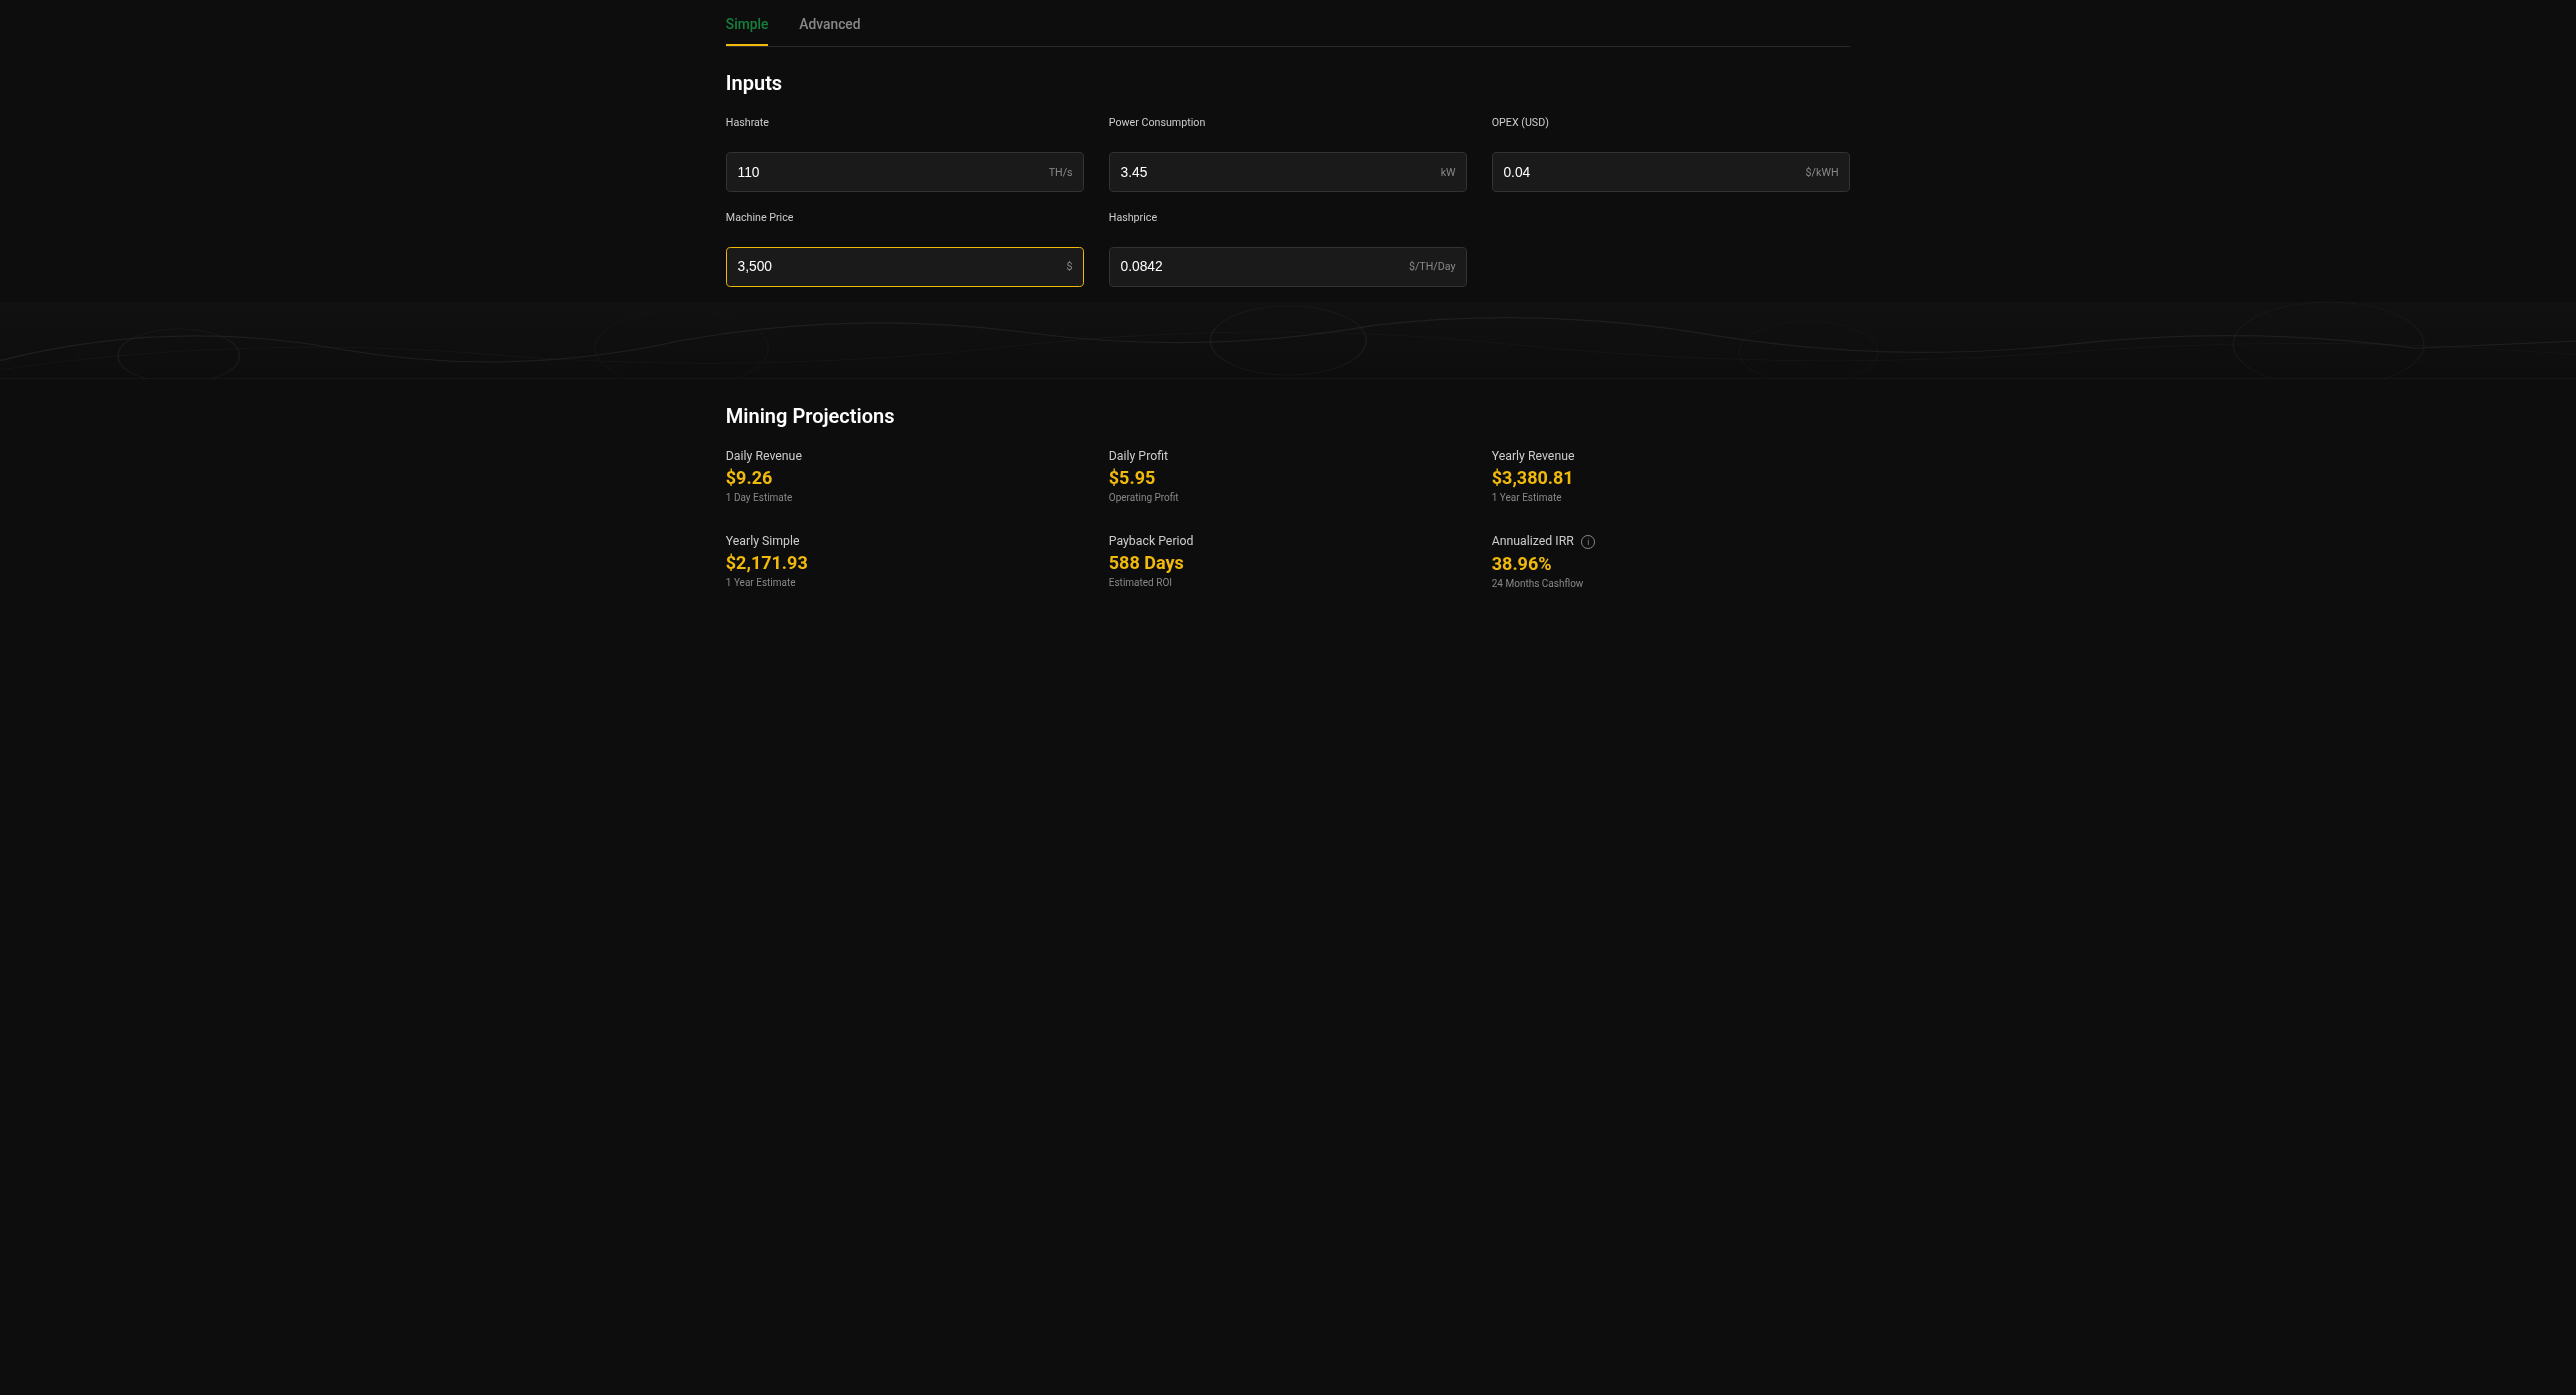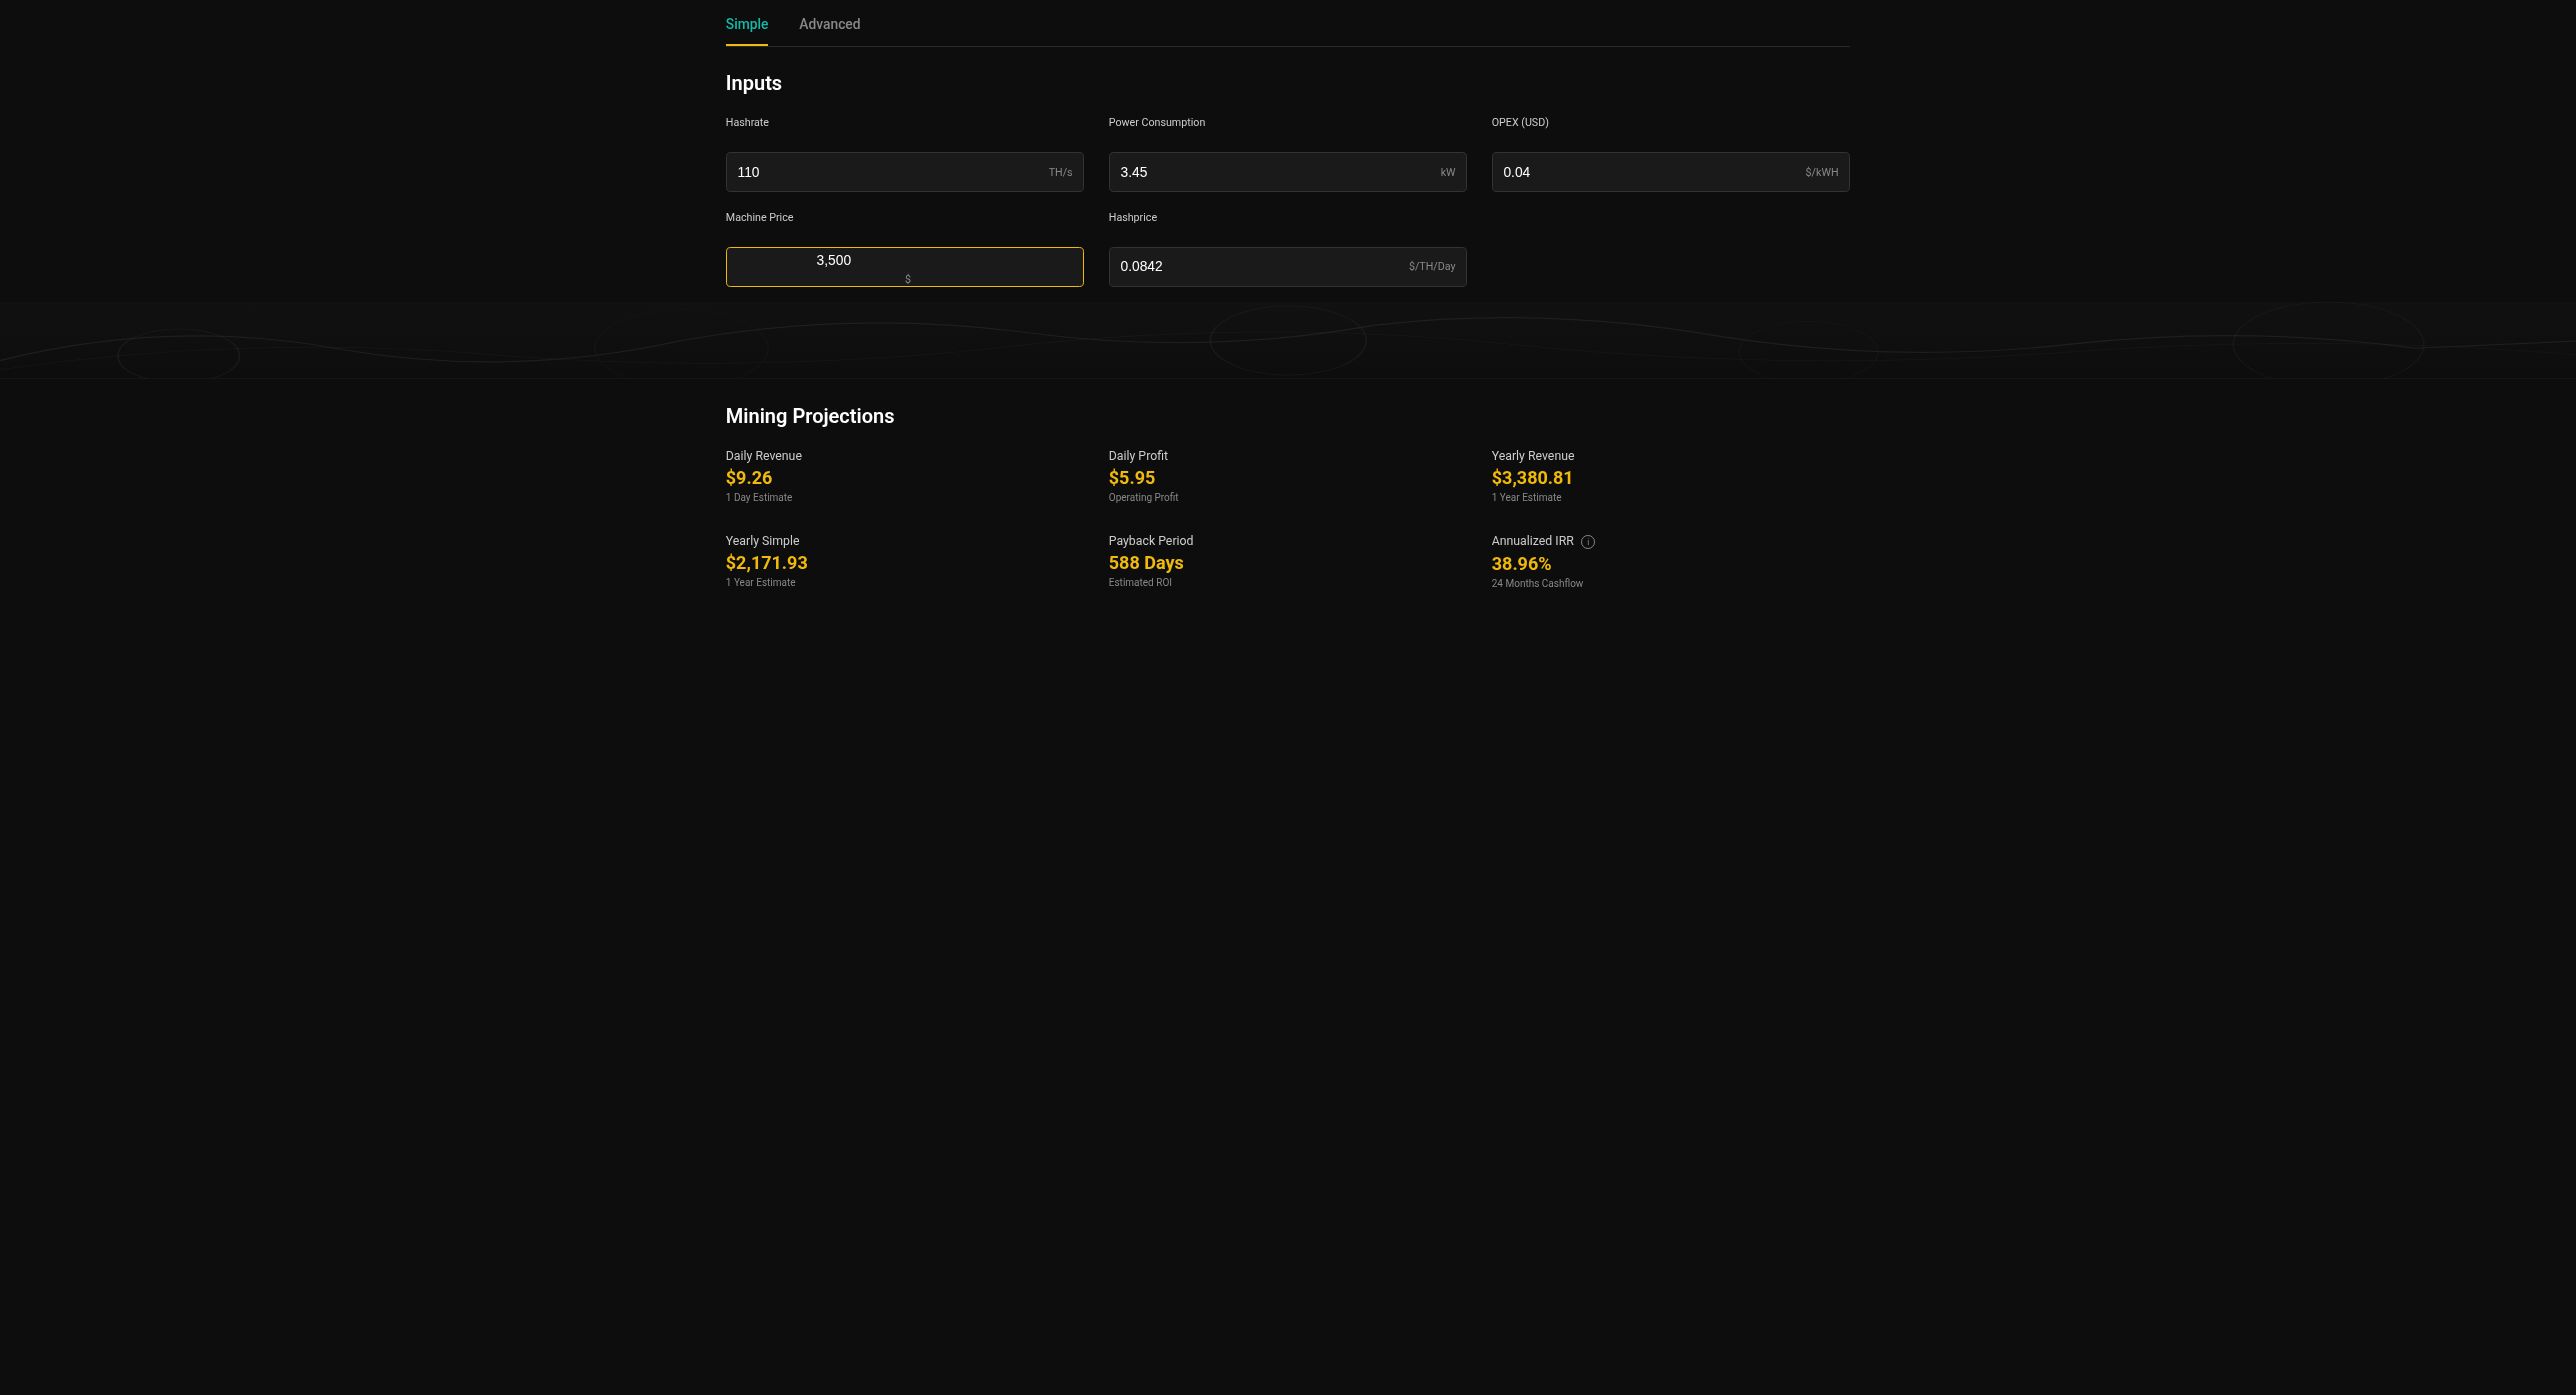--- a/index.html
+++ b/index.html
@@ -36,21 +36,21 @@
       font-weight: 500;
       padding-bottom: 12.3px;
       cursor: pointer;
       color: #888;
       border-bottom: 2.3px solid transparent;
       position: relative;
       top: 0.8px;
     }
 
     .tab.active {
-      color: #14b8a6;
+      color: #15803d;
       border-bottom: 2.3px solid #f0b90b;
     }
 
     
     .section-title {
       font-size: 20px;
       font-weight: 600;
       color: #ffffff;
       margin-bottom: 21.4px;
     }
@@ -85,21 +85,20 @@
       align-items: center;
       background-color: #1a1a1a;
       border: 0.8px solid #333;
       border-radius: 4.6px;
       padding: 0 10.7px;
       height: 40px;
     }
 
     .input-wrapper.focused {
       border-color: #f0b90b;
-      flex-direction: column;
     }
 
     .input-wrapper input {
       flex: 1;
       background: transparent;
       border: none;
       outline: none;
       color: #ffffff;
       font-size: 13.8px;
     }

